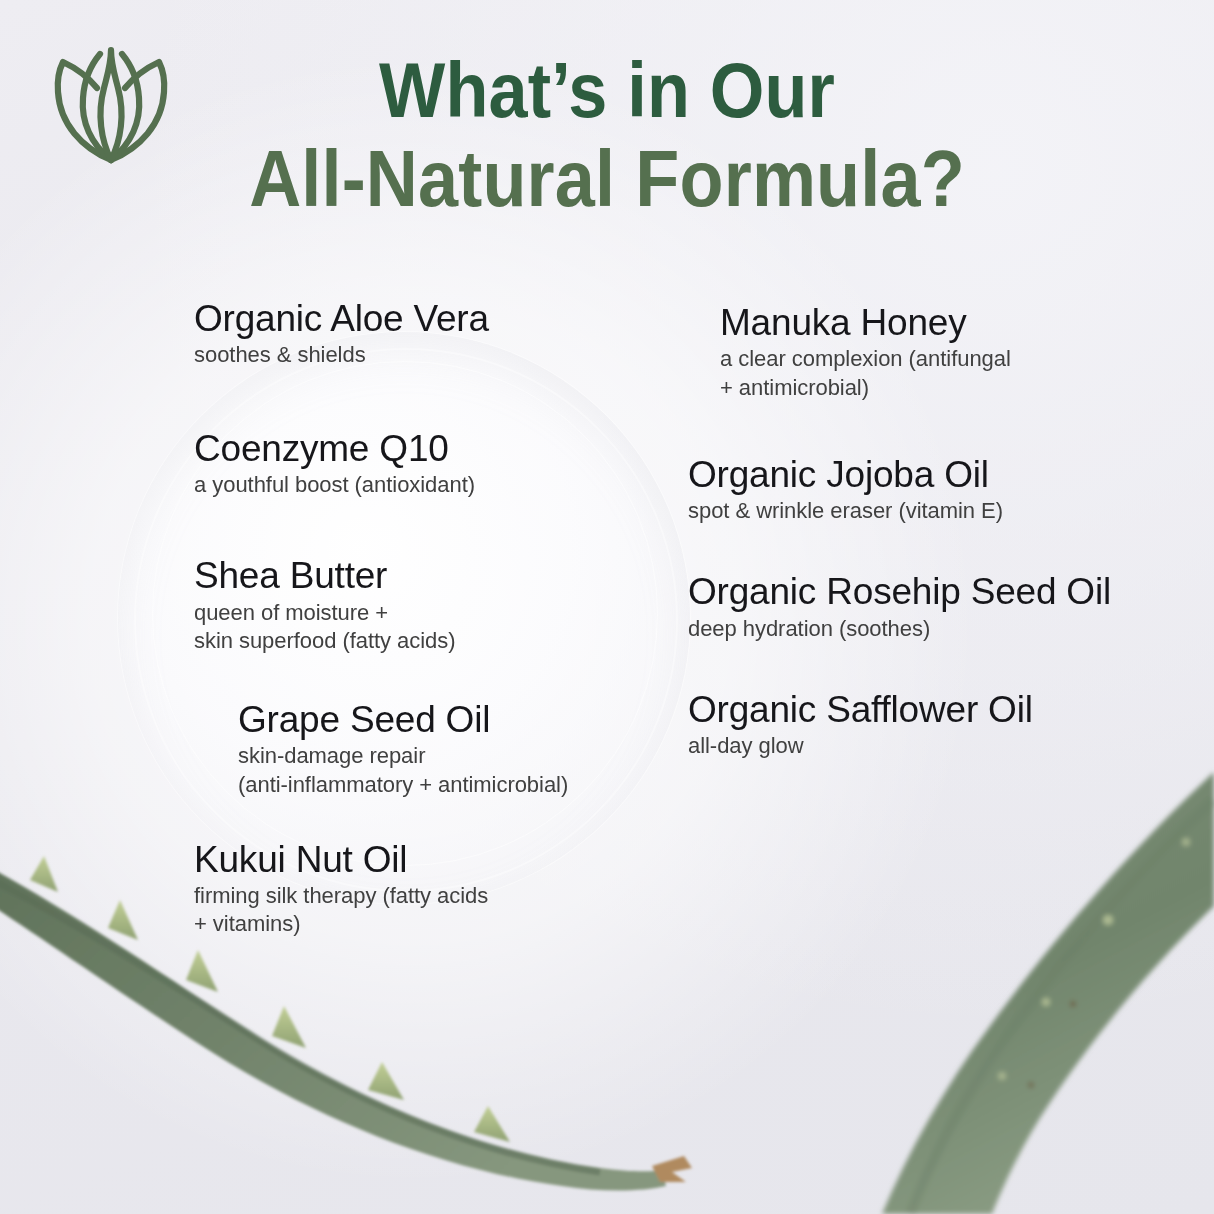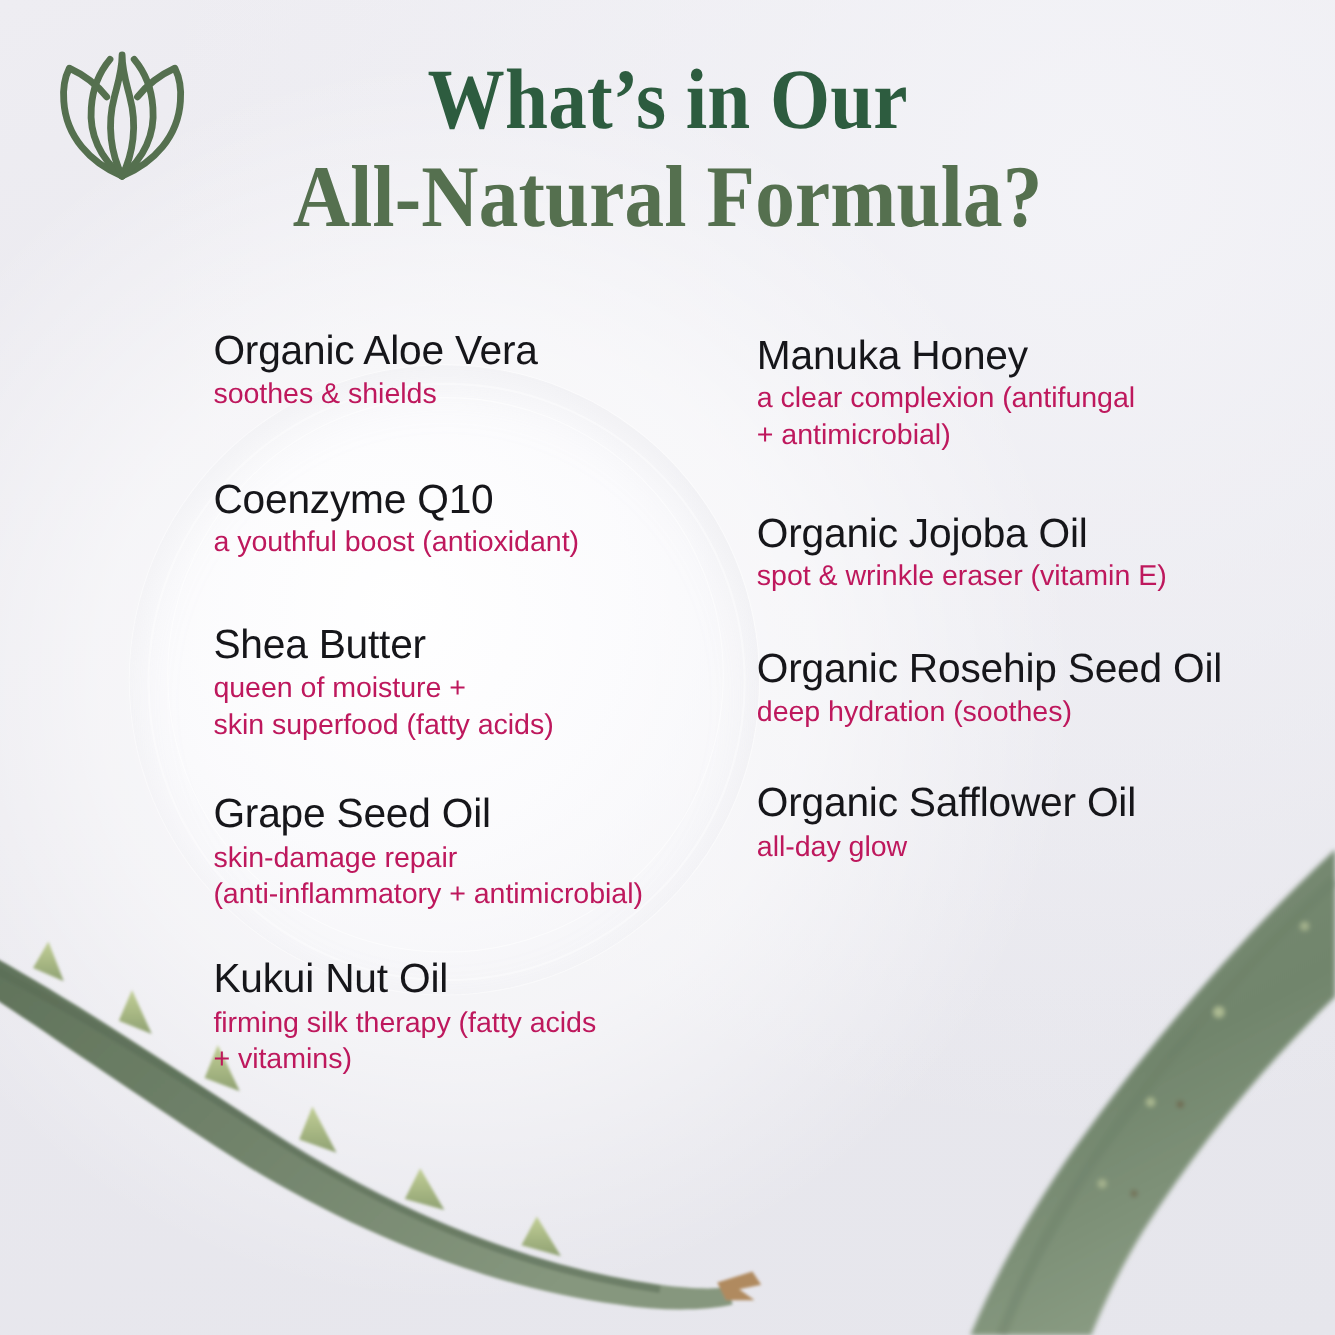--- a/index.html
+++ b/index.html
@@ -84,21 +84,21 @@
     height: 122px;
   }
 
   
   .title-block {
     position: absolute;
     left: 0;
     top: 52px;
     width: 1214px;
     text-align: center;
-    font-family: Liberation Serif, serif;
+    font-family: Liberation Sans, sans-serif;
     font-weight: 700;
     letter-spacing: 0.2px;
     line-height: 0.98;
   }
   .title-line1 {
     display: block;
     font-size: 78px;
     color: #2d5c3f;
     transform: scaleX(0.9);
   }
@@ -130,23 +130,23 @@
   }
   .ing-name {
     font-size: 37px;
     font-weight: 400;
     color: #16161a;
     line-height: 1.12;
     letter-spacing: -0.2px;
     white-space: nowrap;
   }
   .ing-desc {
-    font-size: 26px;
+    font-size: 22px;
     font-weight: 400;
-    color: #be185d;
+    color: #404040;
     line-height: 1.28;
     letter-spacing: -0.05px;
     margin-top: 2px;
   }
 </style>
 </head>
 <body>
 
 <div id="poster">
 
@@ -248,31 +248,31 @@
           <div class="ing-desc">soothes &amp; shields</div>
         </div>
         <div class="ingredient" style="margin-bottom: 56px;">
           <div class="ing-name">Coenzyme Q10</div>
           <div class="ing-desc">a youthful boost (antioxidant)</div>
         </div>
         <div class="ingredient" style="margin-bottom: 44px;">
           <div class="ing-name">Shea Butter</div>
           <div class="ing-desc">queen of moisture +<br>skin superfood (fatty acids)</div>
         </div>
-        <div class="ingredient" style="margin-bottom: 40px;">
+        <div class="ingredient" style="margin-bottom: 40px; margin-left: 44px;">
           <div class="ing-name">Grape Seed Oil</div>
           <div class="ing-desc">skin-damage repair<br>(anti-inflammatory + antimicrobial)</div>
         </div>
         <div class="ingredient" style="margin-bottom: 0px;">
           <div class="ing-name">Kukui Nut Oil</div>
           <div class="ing-desc">firming silk therapy (fatty acids<br>+ vitamins)</div>
         </div>
       </div>
     <div class="col col-right" id="col-right" style="top: 4px;">
-        <div class="ingredient" style="margin-bottom: 52px;">
+        <div class="ingredient" style="margin-bottom: 52px; margin-left: 32px;">
           <div class="ing-name">Manuka Honey</div>
           <div class="ing-desc">a clear complexion (antifungal<br>+ antimicrobial)</div>
         </div>
         <div class="ingredient" style="margin-bottom: 46px;">
           <div class="ing-name">Organic Jojoba Oil</div>
           <div class="ing-desc">spot &amp; wrinkle eraser (vitamin E)</div>
         </div>
         <div class="ingredient" style="margin-bottom: 46px;">
           <div class="ing-name">Organic Rosehip Seed Oil</div>
           <div class="ing-desc">deep hydration (soothes)</div>

